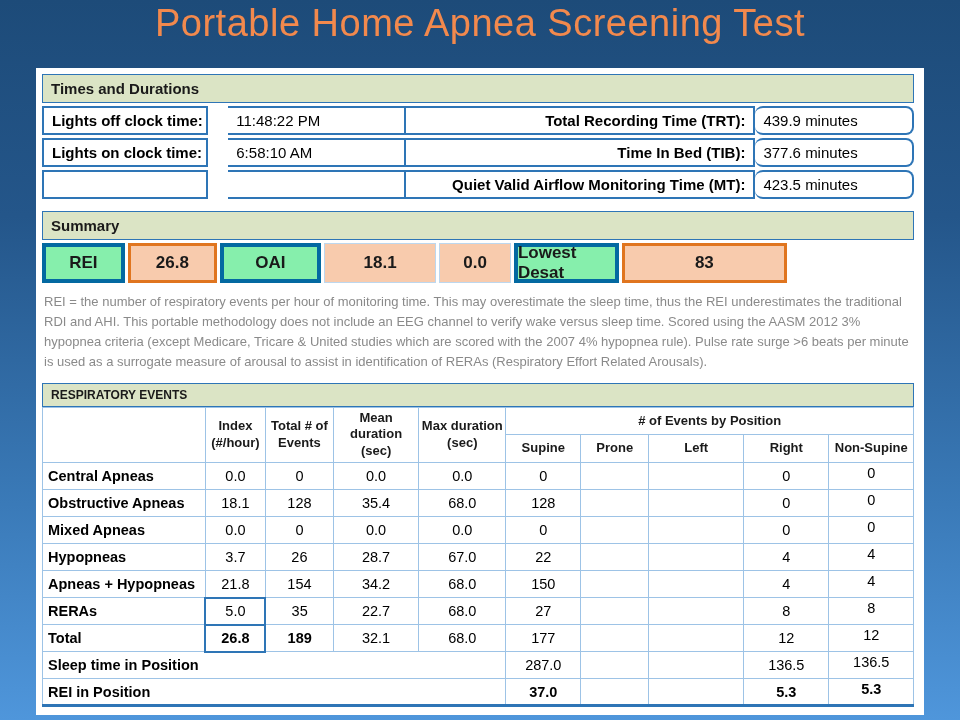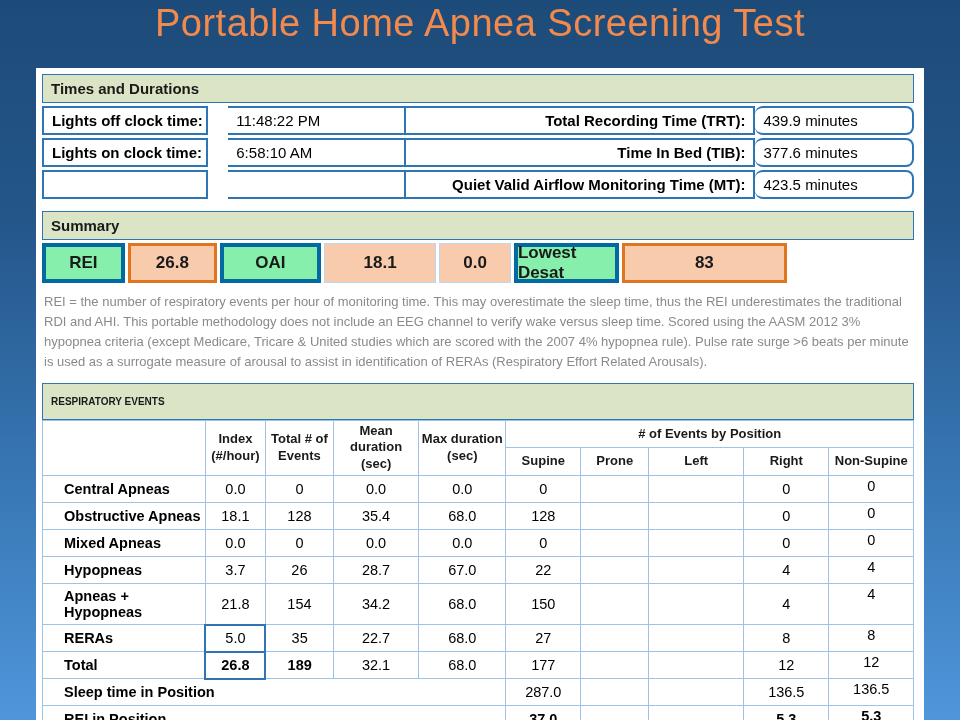--- a/index.html
+++ b/index.html
@@ -65,21 +65,21 @@
   .resp-table thead th{
     font-weight:bold;font-size:13px;line-height:1.3;padding:2px 2px;
     text-align:center;background:#fff;color:#1a1a1a;
   }
   .resp-table th.two-line{white-space:pre-line;vertical-align:middle;}
   .resp-table th.group{height:22px;}
   .resp-table th.pos{height:22px;}
   .resp-table td{
     font-size:14.5px;text-align:center;padding:4px 2px;height:27px;color:#000;
   }
-  .resp-table td.rlabel{font-weight:bold;text-align:left;padding-left:21px;}
+  .resp-table td.rlabel{font-weight:bold;text-align:left;padding-left:5px;}
   .resp-table td.b{font-weight:bold;}
   .resp-table td.box{border:2px solid #2e75b6;}
   .resp-table td.num:last-child{vertical-align:top;padding-top:2px;line-height:1.2;}
 </style>
 </head>
 <body>
 
 <h1 class="title">Portable Home Apnea Screening Test</h1>
 
 <section class="panel panel-times">
@@ -111,21 +111,21 @@
   <div class="summary-row" id="summary-row">
       <div class="sum-cell sum-label">REI</div>
       <div class="sum-cell sum-value hl">26.8</div>
       <div class="sum-cell sum-label">OAI</div>
       <div class="sum-cell sum-value">18.1</div>
       <div class="sum-cell sum-value">0.0</div>
       <div class="sum-cell sum-label">Lowest Desat</div>
       <div class="sum-cell sum-value hl">83</div>
     </div>
   <p class="note">REI = the number of respiratory events per hour of monitoring time. This may overestimate the sleep time, thus the REI underestimates the traditional RDI and AHI.  This portable methodology does not include an EEG channel to verify wake versus sleep time.  Scored using the AASM 2012 3% hypopnea criteria (except Medicare, Tricare &amp; United studies which are scored with the 2007 4% hypopnea rule).  Pulse rate surge &gt;6 beats per minute is used as a surrogate measure of arousal to assist in identification of RERAs (Respiratory Effort Related Arousals).</p>
-  <div class="green-bar" style="font-size:10px;padding:12px 8px;">RESPIRATORY EVENTS</div>
+  <div class="green-bar" style="font-size:12px;padding:4px 8px;">RESPIRATORY EVENTS</div>
   <table class="resp-table">
     <colgroup>
       <col style="width:18.7%">
         <col style="width:6.9%">
         <col style="width:7.8%">
       <col style="width:9.8%">
         <col style="width:10.0%">
         <col style="width:8.6%">
       <col style="width:7.8%">
         <col style="width:10.9%">

